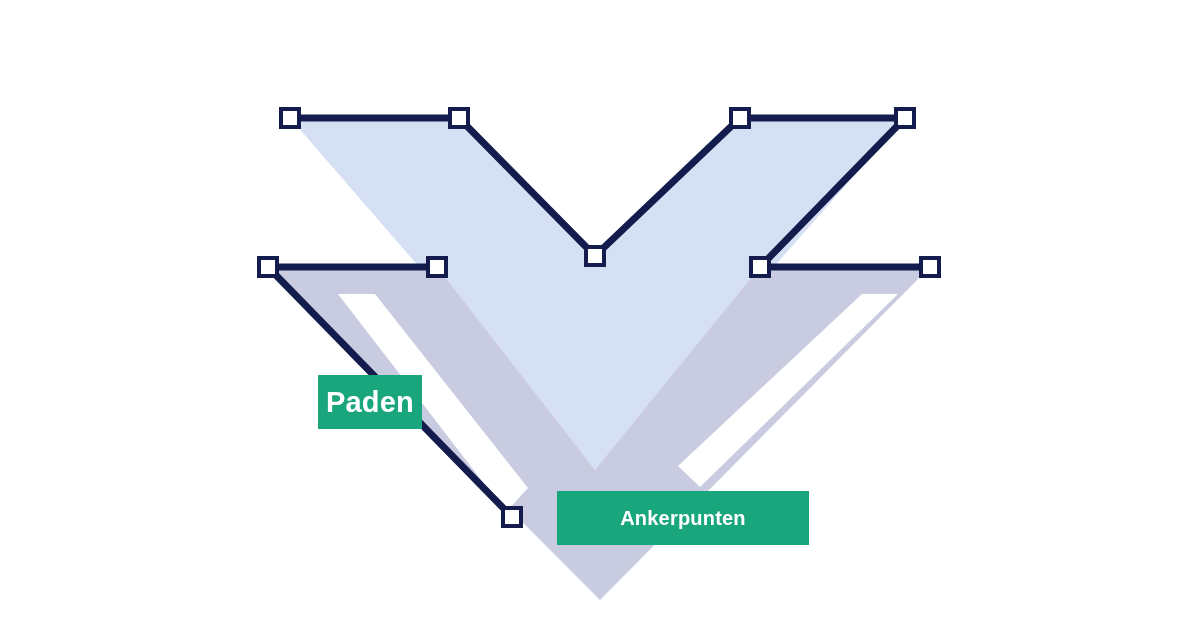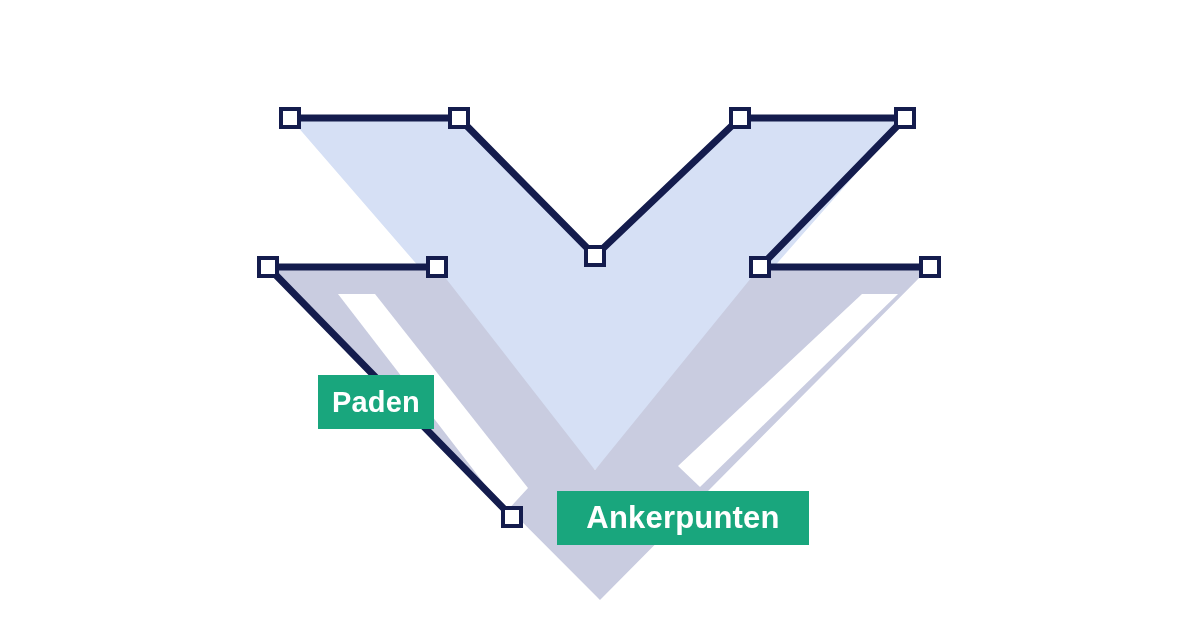--- a/index.html
+++ b/index.html
@@ -45,21 +45,21 @@
     top: 375px;
     width: 130px;
     height: 54px;
     font-size: 29px;
   }
   #label-ankerpunten {
     left: 557px;
     top: 491px;
     width: 252px;
     height: 54px;
-    font-size: 31px;
+    font-size: 20px;
   }
 </style>
 </head>
 <body style="background: rgb(255, 255, 255);">
 
 <div id="stage" style="background: rgb(255, 255, 255);">
 
   <svg id="vector-canvas" viewBox="0 0 1200 628" xmlns="http://www.w3.org/2000/svg">
     <g id="shape-layer">
         <polygon points="290,118 459,118 595,256 740,118 905,118 595,470" fill="#d6e0f5"></polygon>
@@ -83,21 +83,21 @@
         <rect x="896" y="109" width="18" height="18" fill="#ffffff" stroke="#141c4d" stroke-width="4"></rect>
         <rect x="586" y="247" width="18" height="18" fill="#ffffff" stroke="#141c4d" stroke-width="4"></rect>
         <rect x="259" y="258" width="18" height="18" fill="#ffffff" stroke="#141c4d" stroke-width="4"></rect>
         <rect x="428" y="258" width="18" height="18" fill="#ffffff" stroke="#141c4d" stroke-width="4"></rect>
         <rect x="751" y="258" width="18" height="18" fill="#ffffff" stroke="#141c4d" stroke-width="4"></rect>
         <rect x="921" y="258" width="18" height="18" fill="#ffffff" stroke="#141c4d" stroke-width="4"></rect>
         <rect x="503" y="508" width="18" height="18" fill="#ffffff" stroke="#141c4d" stroke-width="4"></rect>
       </g>
   </svg>
 
-  <div class="callout" id="label-paden" style="left: 318px; top: 375px; width: 116px; height: 54px; background: rgb(25, 166, 125); color: rgb(255, 255, 255); align-items: center;">
+  <div class="callout" id="label-paden" style="left: 318px; top: 375px; width: 104px; height: 54px; background: rgb(25, 166, 125); color: rgb(255, 255, 255); align-items: center;">
     <span>Paden</span>
   </div>
 
   <div class="callout" id="label-ankerpunten" style="left: 557px; top: 491px; width: 252px; height: 54px; background: rgb(25, 166, 125); color: rgb(255, 255, 255);">
     <span>Ankerpunten</span>
   </div>
 
 </div>
 
 </body></html>

